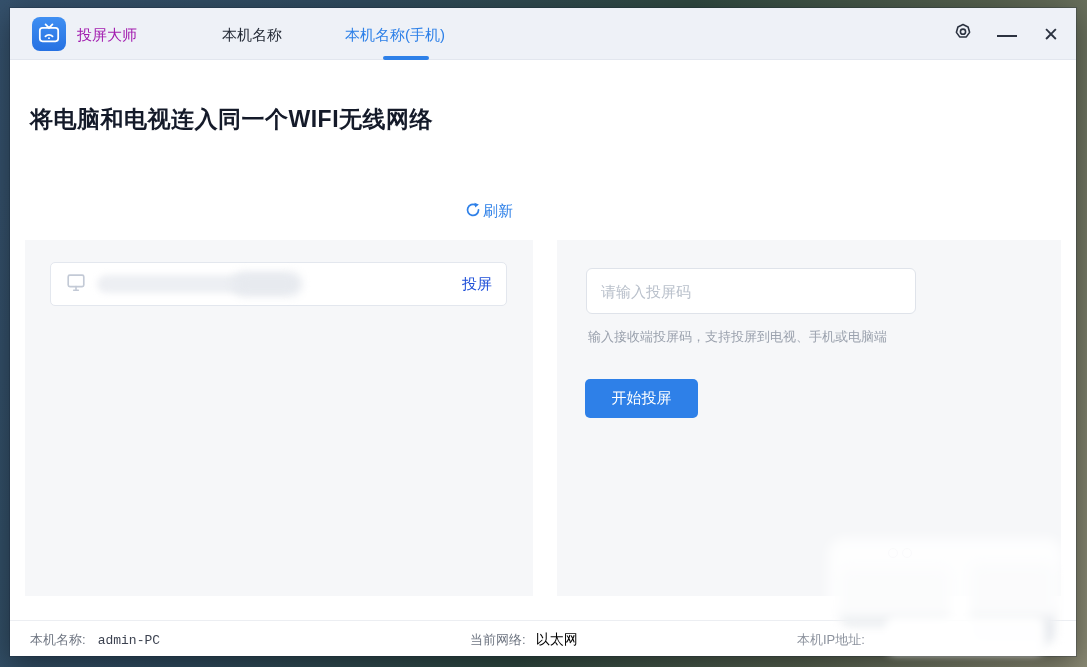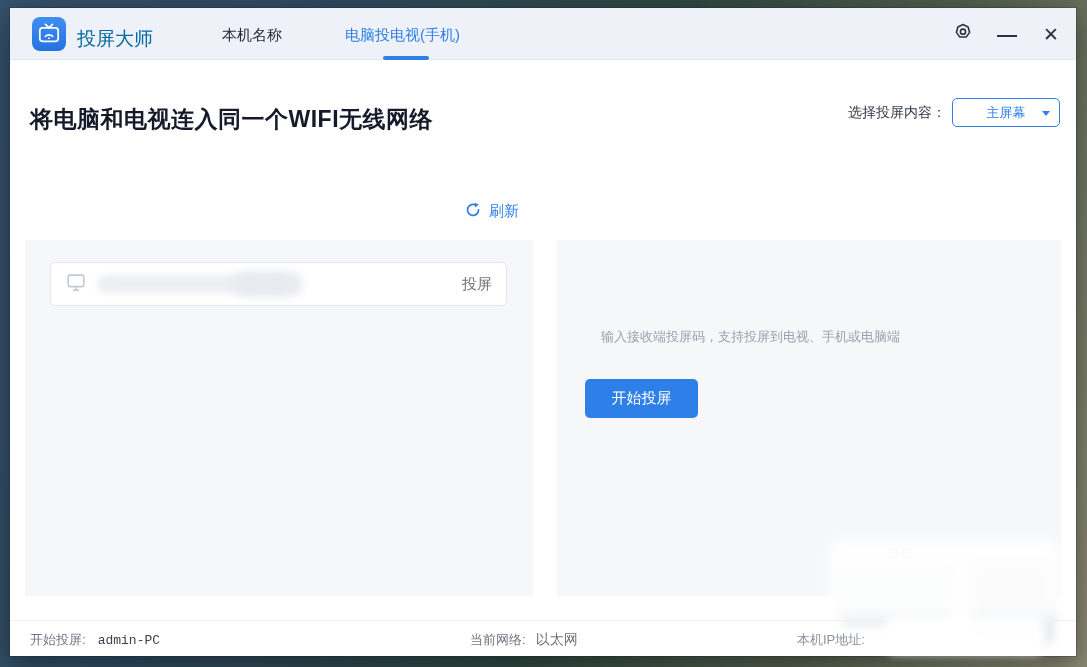--- a/index.html
+++ b/index.html
@@ -18,21 +18,21 @@
   
   .titlebar {
     position:absolute; left:0; top:0; width:100%; height:52px;
     background:#eef1f7; border-bottom:1px solid #e2e6ee;
   }
   .app-icon {
     position:absolute; left:22px; top:9px; width:34px; height:34px; border-radius:8px;
     background:linear-gradient(180deg,#3f8ff2,#2671e2);
     display:flex; align-items:center; justify-content:center;
   }
-  .app-title { position:absolute; left:67px; top:18px; font-size:19px; color:#0369a1; }
+  .app-title { position:absolute; left:67px; top:18px; font-size:15px; color:#a21caf; }
   .tab { position:absolute; top:18px; font-size:15px; cursor:pointer; white-space:nowrap; }
   .tab-1 { left:212px; color:#262c38; }
   .tab-2 { left:335px; color:#2e80e8; }
   .tab-underline {
     position:absolute; left:373px; top:48px; width:46px; height:4px;
     background:#2e80e8; border-radius:2px;
   }
   .win-controls {
     position:absolute; right:14px; top:0; height:52px;
     display:flex; align-items:center; gap:22px;
@@ -56,63 +56,63 @@
   .caret-down {
     position:absolute; right:9px; top:12px; width:0; height:0;
     border-left:4px solid transparent; border-right:4px solid transparent; border-top:5px solid #2e80e8;
   }
 
   
   .section-title { position:absolute; top:192px; font-size:17px; font-weight:bold; color:#1b2231; white-space:nowrap; }
   .m1-title { left:20px; }
   .m2-title { left:557px; }
   .refresh {
-    position:absolute; left:455px; top:194px; display:flex; align-items:center; gap:8px;
+    position:absolute; left:455px; top:194px; display:flex; align-items:center; gap:2px;
     color:#2e80e8; font-size:15px; cursor:pointer;
   }
 
   
   .panel { position:absolute; top:232px; height:356px; background:#f6f7f9; }
   .panel-left { left:15px; width:508px; }
   .panel-right { left:547px; width:504px; }
 
   .device-row {
     position:absolute; left:25px; top:22px; width:457px; height:44px;
     background:#fff; border:1px solid #e3e7ee; border-radius:5px;
     display:flex; align-items:center; padding:0 14px; cursor:pointer;
   }
   .device-blur {
     margin-left:10px; width:195px; height:18px; border-radius:9px;
     background:#edeff3; filter:blur(3px);
   }
   .device-blur2 { margin-left:-60px; width:70px; height:24px; border-radius:12px; background:#e7eaef; filter:blur(4px); }
-  .cast-link { margin-left:auto; color:#737373; font-size:15px; }
+  .cast-link { margin-left:auto; color:#1d4ed8; font-size:15px; }
 
   .code-input {
     position:absolute; left:29px; top:28px; width:330px; height:46px;
     background:#fff; border:1px solid #dfe3ea; border-radius:6px;
     padding:0 14px; font-size:15px; color:#333; outline:none;
     font-family:"Liberation Sans", sans-serif;
   }
   .code-input::placeholder { color:#b9c0cb; }
-  .hint { position:absolute; left:44px; top:88px; font-size:13px; color:#9aa1ad; white-space:nowrap;text-align:right; }
+  .hint { position:absolute; left:31px; top:88px; font-size:13px; color:#9aa1ad; white-space:nowrap;text-align:right; }
   .start-btn {
     position:absolute; left:28px; top:139px; width:113px; height:39px;
     background:#2e80e8; border:none; border-radius:5px; color:#fff; font-size:15px; cursor:pointer;
     font-family:"Liberation Sans", sans-serif;
   }
 
   
   .statusbar { position:absolute; left:0; bottom:0; width:100%; height:36px; border-top:1px solid #eceef2; background:#fff; }
   .sb-item { position:absolute; top:10px; font-size:13px; white-space:nowrap; }
   .sb-label { color:#6f7682; }
   .sb-host { left:20px; }
   .sb-host-value { font-family:"Liberation Mono", monospace; color:#3c4250; margin-left:12px; }
   .sb-net { left:460px; }
-  .sb-net-value { color:#737373; font-size:14px; margin-left:10px; }
+  .sb-net-value { color:#000000; font-size:14px; margin-left:10px; }
   .sb-ip { left:787px; color:#8d939e;text-align:right; }
 
   
   .watermark { position:absolute; left:810px; top:522px; width:250px; height:126px; pointer-events:none; z-index:5; }
   .wm-circles { position:absolute; left:68px; top:18px; display:flex; gap:4px; opacity:.5; }
   .wm-circle { width:10px; height:10px; border:1.5px solid #c9ccd2; border-radius:50%; }
   .wm-gray1 { position:absolute; left:20px; top:38px; width:110px; height:58px; background:#e9ecef; border-radius:10px; filter:blur(5px); }
   .wm-gray2 { position:absolute; left:150px; top:34px; width:85px; height:80px; background:#e7eaee; border-radius:10px; filter:blur(5px); }
   .wm-white1 { position:absolute; left:8px; top:8px; width:235px; height:80px; background:rgba(255,255,255,.82); border-radius:16px; filter:blur(6px); }
   .wm-white2 { position:absolute; left:65px; top:86px; width:160px; height:38px; background:rgba(255,255,255,.95); border-radius:10px; filter:blur(4px); }
@@ -128,21 +128,21 @@
         <svg width="26" height="26" viewBox="0 0 34 34" fill="none" stroke="#ffffff" stroke-width="2.3" stroke-linecap="round">
           <path d="M12.5 4.5 L17 9 L21.5 4.5"></path>
           <rect x="5" y="9" width="24" height="17.5" rx="3.5"></rect>
           <path d="M12.3 20 A6.6 6.6 0 0 1 21.7 20"></path>
           <circle cx="17" cy="22.4" r="1.2" fill="#ffffff" stroke="none"></circle>
         </svg>
       </div>
       <div class="app-title">投屏大师</div>
 
       <div class="tab tab-1">本机名称</div>
-      <div class="tab tab-2">电脑投电视(手机)</div>
+      <div class="tab tab-2">本机名称(手机)</div>
       <div class="tab-underline"></div>
 
       <div class="win-controls">
         <div class="win-btn">
           <span>
             <svg width="20" height="20" viewBox="0 0 24 24" fill="none" stroke="#2b3240" stroke-width="1.9" stroke-linejoin="round">
               <path d="M12 3 L18.1 6 L19.9 12.4 L16 17.9 L8 17.9 L4.1 12.4 L5.9 6 Z"></path>
               <circle cx="12" cy="11.6" r="3.1"></circle>
             </svg>
           </span>
@@ -150,27 +150,20 @@
         <div class="win-btn">
           <span class="min-glyph">—</span>
         </div>
         <div class="win-btn">
           <span class="close-glyph">✕</span>
         </div>
       </div>
     </div>
 
     <div class="heading">将电脑和电视连入同一个WIFI无线网络</div>
-    <div class="select-row">
-      <span class="select-label">选择投屏内容：</span>
-      <div class="content-select">
-        <span class="select-value">主屏幕</span>
-        <span class="caret-down"></span>
-      </div>
-    </div>
 
     <div class="refresh">
       <span>
         <svg width="16" height="16" viewBox="0 0 18 18">
           <path d="M15.2 9 A6.2 6.2 0 1 1 12.2 3.6" fill="none" stroke="#2e80e8" stroke-width="2" stroke-linecap="round"></path>
           <path d="M10.6 0.8 L15.6 2.9 L11.5 6.1 Z" fill="#2e80e8"></path>
         </svg>
       </span>
       <span>刷新</span>
     </div>
@@ -184,27 +177,28 @@
             <path d="M12 17 v4"></path>
           </svg>
         </span>
         <div class="device-blur"></div>
         <div class="device-blur2"></div>
         <span class="cast-link">投屏</span>
       </div>
     </div>
 
     <div class="panel panel-right">
+      <input class="code-input" type="text" placeholder="请输入投屏码" style="">
       <div class="hint">输入接收端投屏码，支持投屏到电视、手机或电脑端</div>
       <button class="start-btn">开始投屏</button>
     </div>
 
     <div class="statusbar">
       <div class="sb-item sb-host">
-        <span class="sb-label">开始投屏:</span><span class="sb-host-value">admin-PC</span>
+        <span class="sb-label">本机名称:</span><span class="sb-host-value">admin-PC</span>
       </div>
       <div class="sb-item sb-net">
         <span class="sb-label">当前网络:</span><span class="sb-net-value">以太网</span>
       </div>
       <div class="sb-item sb-ip">本机IP地址:</div>
     </div>
 
     <div class="watermark">
       <div class="wm-circles">
         <div class="wm-circle"></div>

